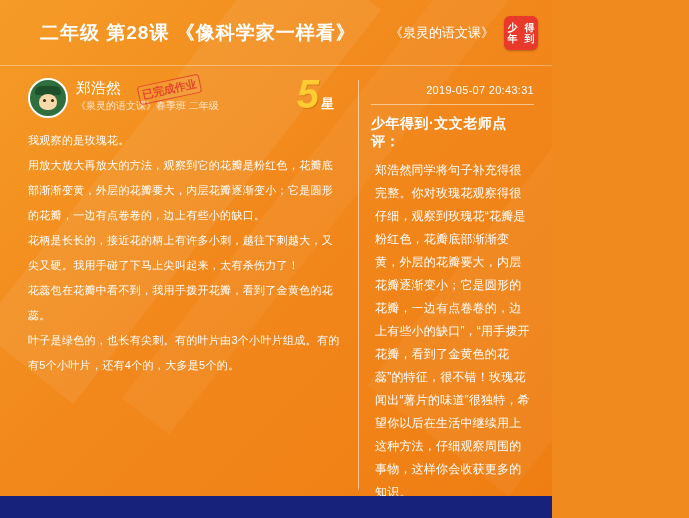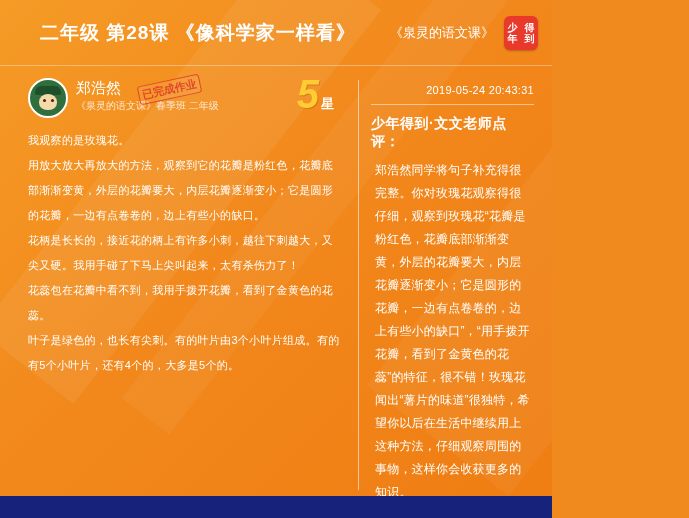--- a/index.html
+++ b/index.html
@@ -293,21 +293,21 @@
         <p>用放大放大再放大的方法，观察到它的花瓣是粉红色，花瓣底部渐渐变黄，外层的花瓣要大，内层花瓣逐渐变小；它是圆形的花瓣，一边有点卷卷的，边上有些小的缺口。</p>
         <p>花柄是长长的，接近花的柄上有许多小刺，越往下刺越大，又尖又硬。我用手碰了下马上尖叫起来，太有杀伤力了！</p>
         <p>花蕊包在花瓣中看不到，我用手拨开花瓣，看到了金黄色的花蕊。</p>
         <p>叶子是绿色的，也长有尖刺。有的叶片由3个小叶片组成。有的有5个小叶片，还有4个的，大多是5个的。</p>
       </div>
     </div>
 
     <div class="divider"></div>
 
     <div class="col-right">
-      <div class="timestamp">2019-05-24 20:43:31</div>
+      <div class="timestamp">2019-05-07 20:43:31</div>
       <div class="rule"></div>
       <div class="comment-title">少年得到·文文老师点评：</div>
       <p class="comment-text">郑浩然同学将句子补充得很完整。你对玫瑰花观察得很仔细，观察到玫瑰花“花瓣是粉红色，花瓣底部渐渐变黄，外层的花瓣要大，内层花瓣逐渐变小；它是圆形的花瓣，一边有点卷卷的，边上有些小的缺口”，“用手拨开花瓣，看到了金黄色的花蕊”的特征，很不错！玫瑰花闻出“薯片的味道”很独特，希望你以后在生活中继续用上这种方法，仔细观察周围的事物，这样你会收获更多的知识。</p>
     </div>
 
   </div>
 
   <div class="footer"></div>
 </div>
 

